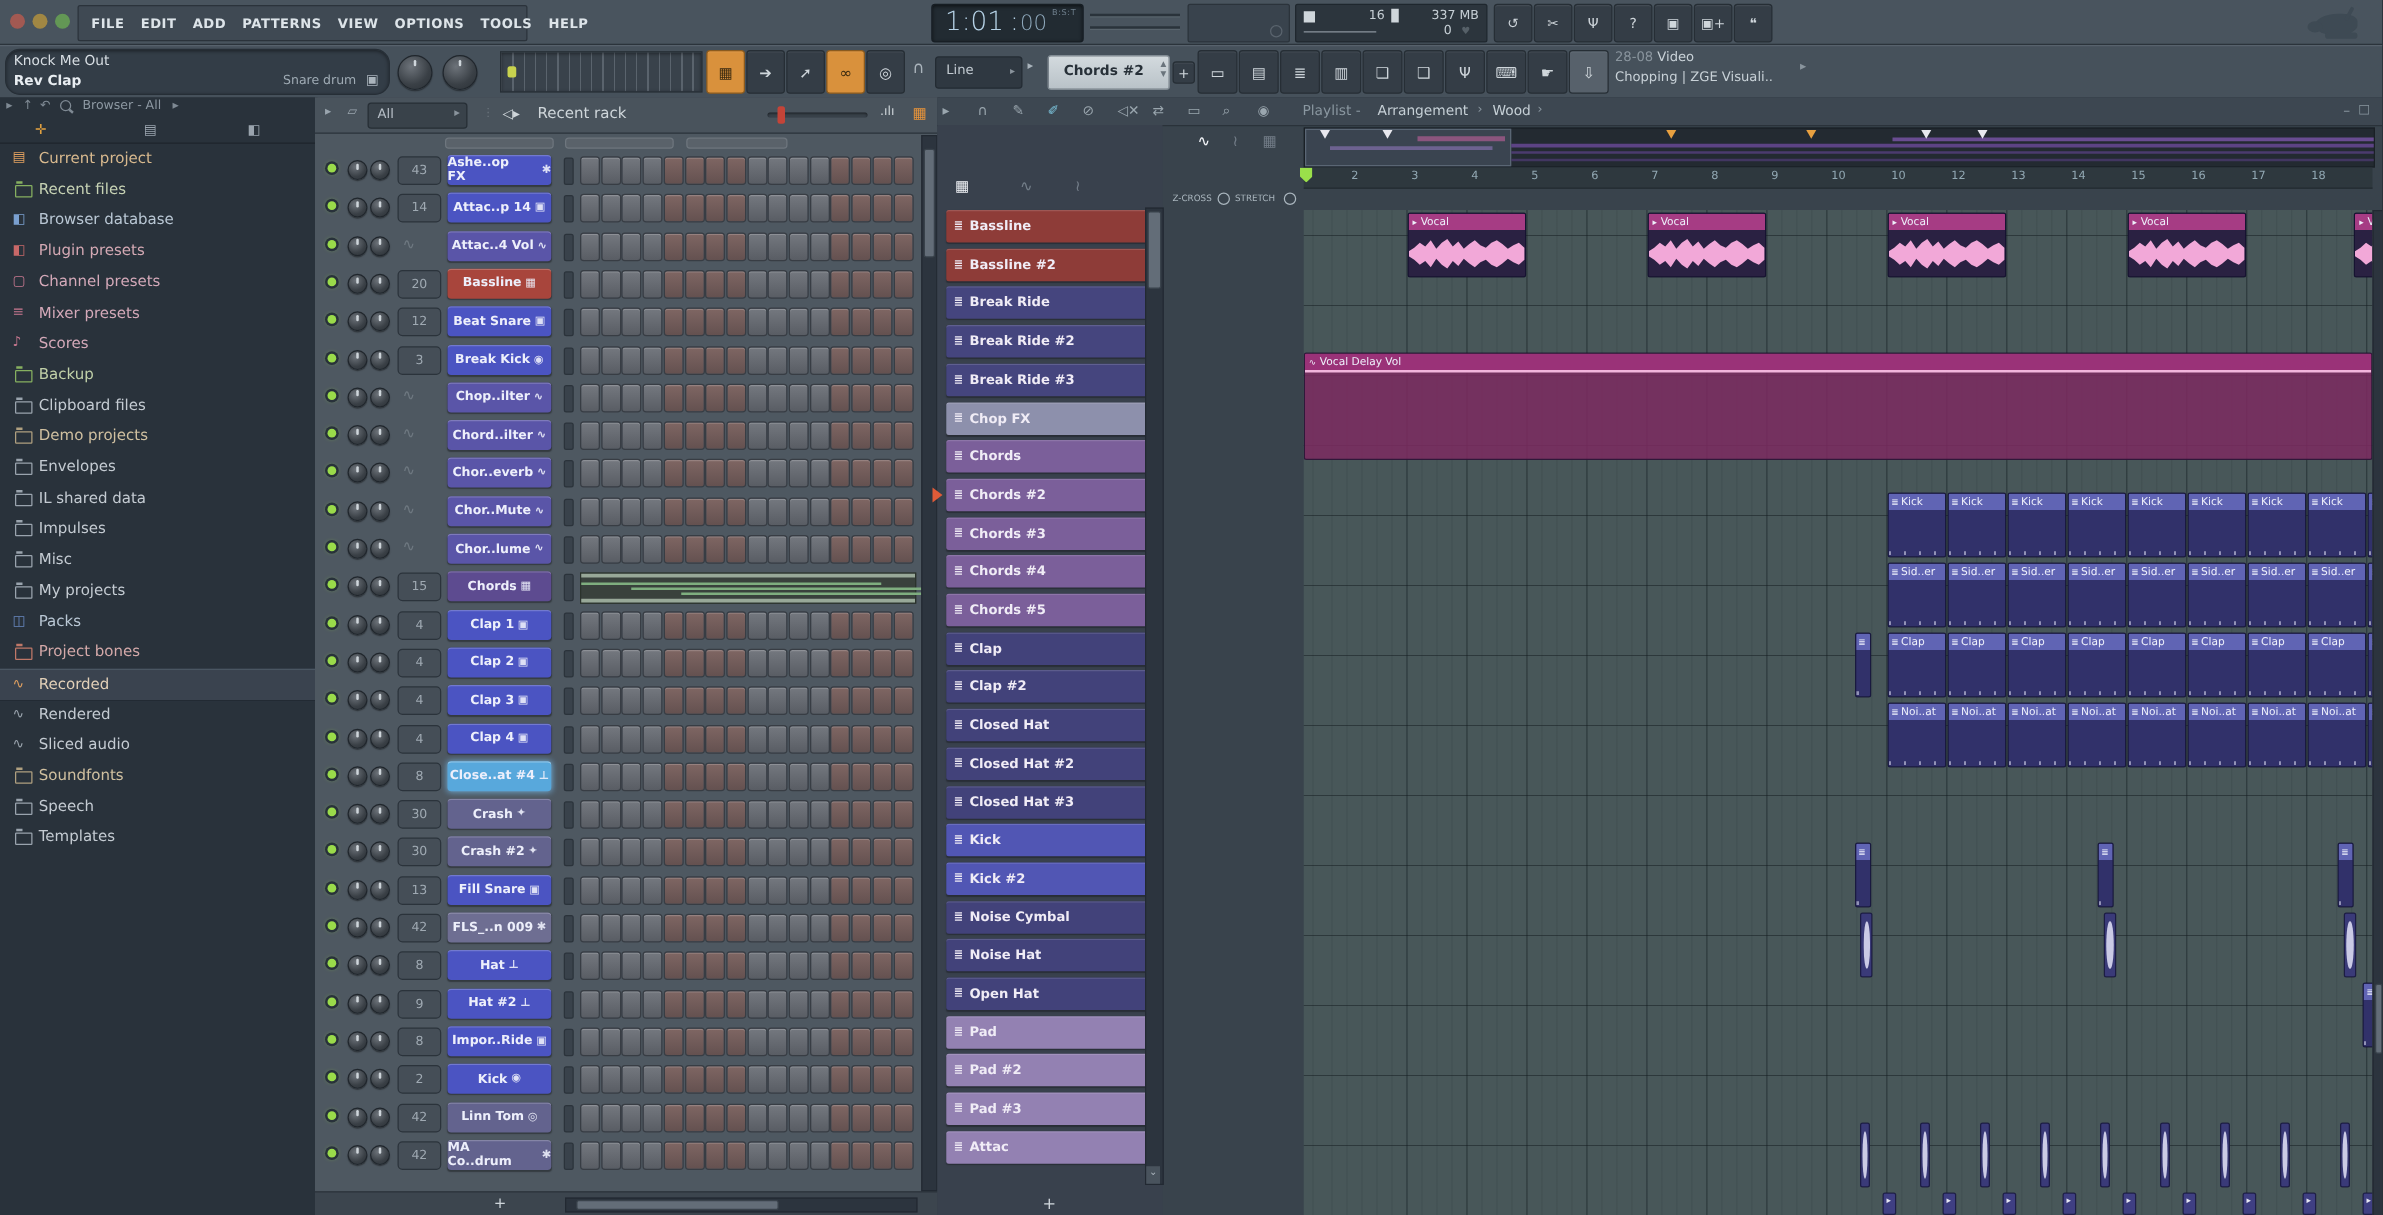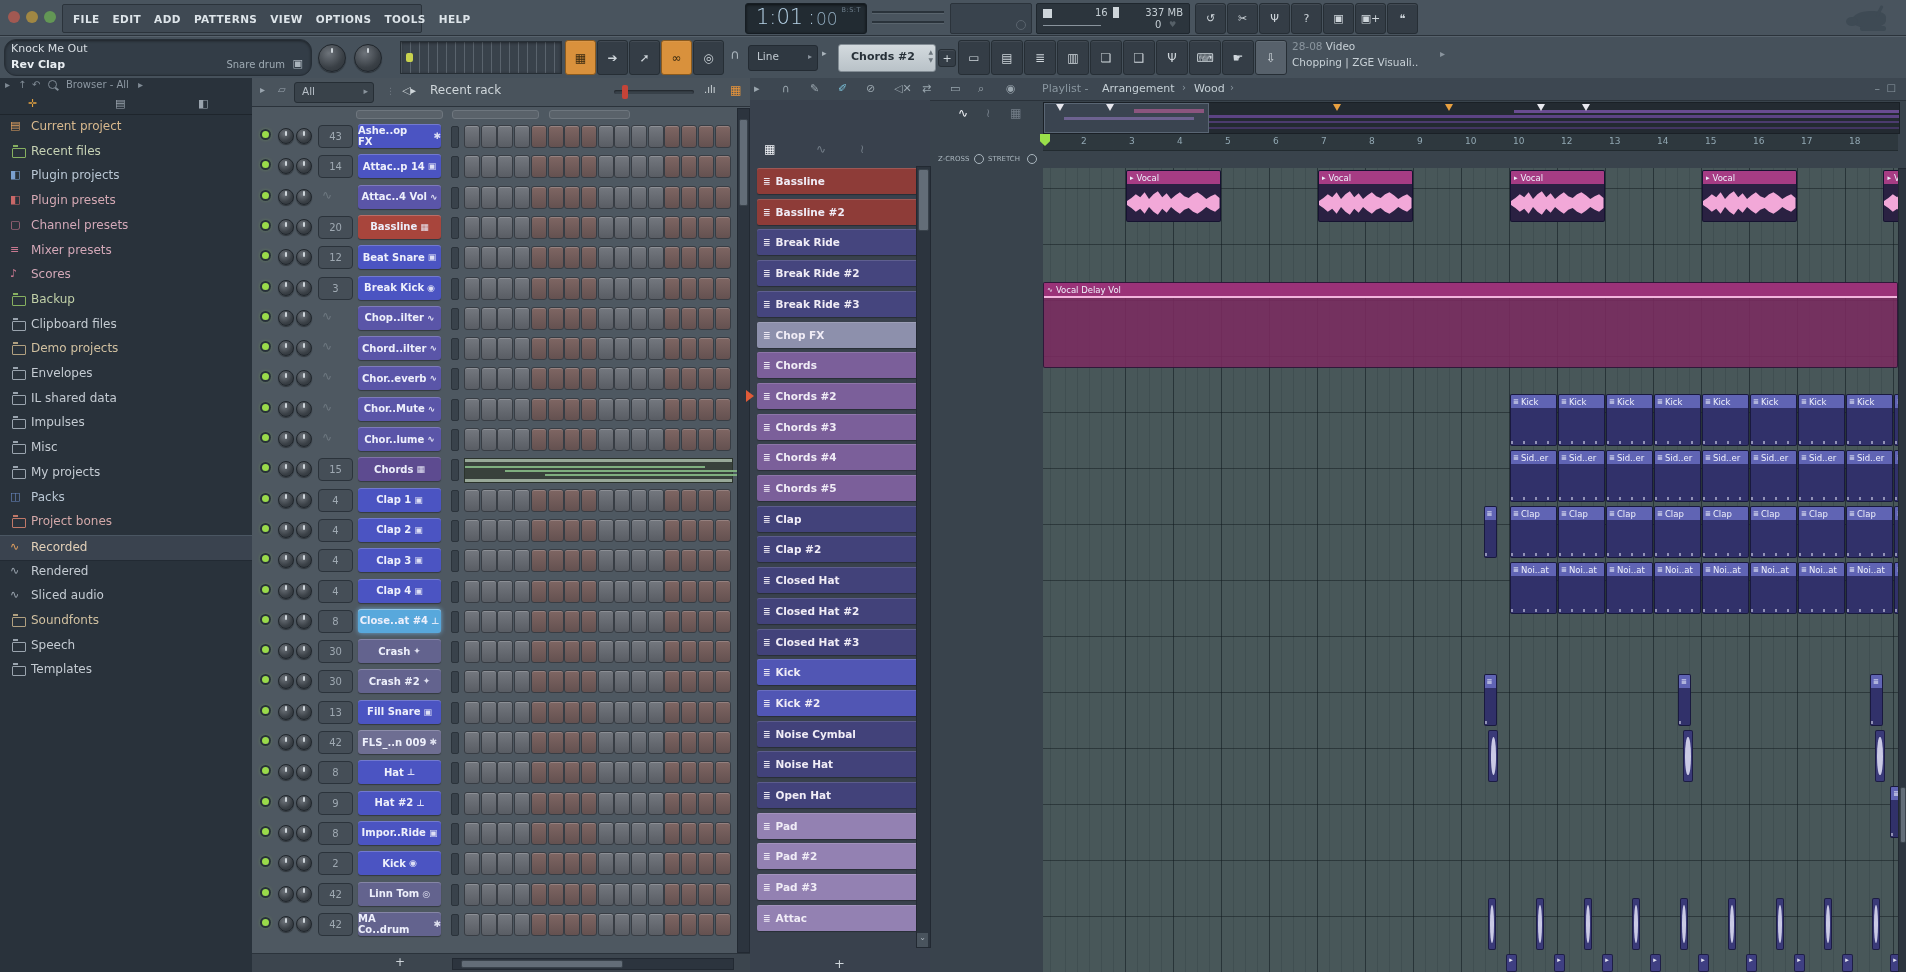--- a/index.html
+++ b/index.html
@@ -177,21 +177,21 @@
           <div style="position: absolute; left: 31px; top: 4px; font-size: 12px; color: rgb(216, 185, 142);">Current project</div>
         </div>
         <div style="position: absolute; left: 0px; top: 24.7px; width: 252px; height: 24px;">
           <div style="position: absolute; left: 12px; top: 8px; width: 12px; height: 8px; border: 1.2px solid rgb(134, 176, 96); border-radius: 1px;">
             <div style="position: absolute; left: 0px; top: -4px; width: 5px; height: 2px; background: rgb(134, 176, 96);"></div>
           </div>
           <div style="position: absolute; left: 31px; top: 4px; font-size: 12px; color: rgb(198, 210, 180);">Recent files</div>
         </div>
         <div style="position: absolute; left: 0px; top: 49.4px; width: 252px; height: 24px;">
           <div style="position: absolute; left: 10px; top: 4px; font-size: 11px; color: rgb(122, 160, 208);">◧</div>
-          <div style="position: absolute; left: 31px; top: 4px; font-size: 12px; color: rgb(185, 199, 212);">Plugin projects</div>
+          <div style="position: absolute; left: 31px; top: 4px; font-size: 12px; color: rgb(185, 199, 212);">Browser database</div>
         </div>
         <div style="position: absolute; left: 0px; top: 74.1px; width: 252px; height: 24px;">
           <div style="position: absolute; left: 10px; top: 4px; font-size: 11px; color: rgb(200, 104, 104);">◧</div>
           <div style="position: absolute; left: 31px; top: 4px; font-size: 12px; color: rgb(212, 169, 180);">Plugin presets</div>
         </div>
         <div style="position: absolute; left: 0px; top: 98.8px; width: 252px; height: 24px;">
           <div style="position: absolute; left: 10px; top: 4px; font-size: 11px; color: rgb(200, 120, 144);">▢</div>
           <div style="position: absolute; left: 31px; top: 4px; font-size: 12px; color: rgb(212, 169, 185);">Channel presets</div>
         </div>
         <div style="position: absolute; left: 0px; top: 123.5px; width: 252px; height: 24px;">

